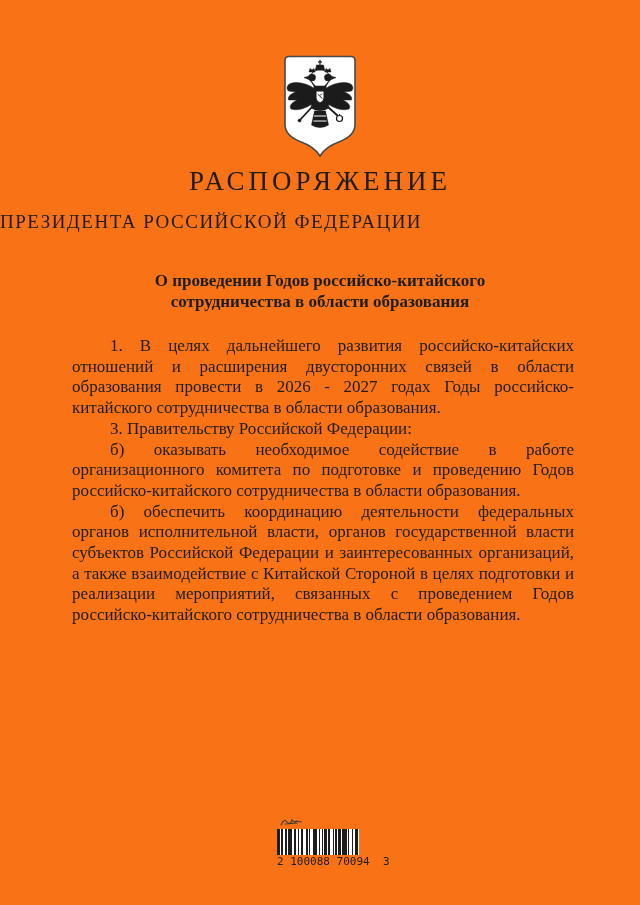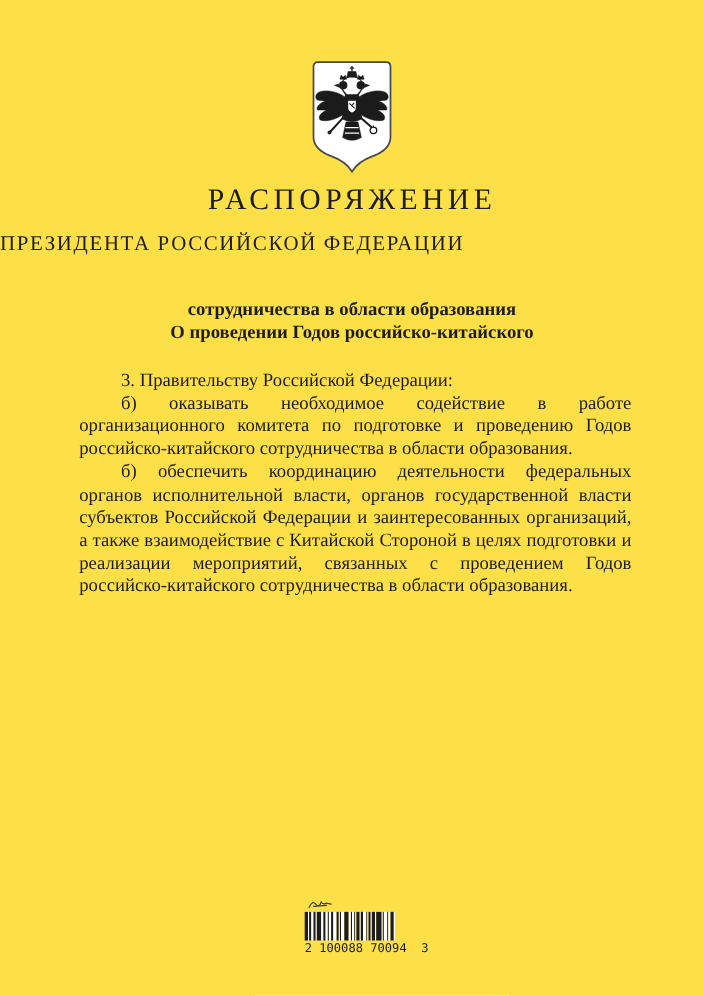--- a/index.html
+++ b/index.html
@@ -1,20 +1,20 @@
 <!DOCTYPE html>
 <html><head>
 <meta charset="utf-8">
 <style>
   html,body { margin:0; padding:0; background:#e9e9e9; }
   .page {
     position: relative;
     width: 640px; height: 905px;
     margin: 0 auto;
-    background: #fde047;
+    background: #f97316;
     font-family: "Liberation Serif", serif;
     color: #1d1d1d;
     overflow: hidden;
   }
   .emblem {
     position: absolute;
     left: 281px; top: 55px;
     width: 78px; height: 103px;
   }
   .doc-title {
@@ -124,25 +124,26 @@
 
       <path d="M35,36 h8 v7 q0,3.4 -4,5 q-4,-1.6 -4,-5 z" fill="#ffffff" stroke-width="1"></path>
       <path d="M36.6,39 l4.8,4.6 M41,38.6 l-2,2" fill="none" stroke-width="1"></path>
     </g>
   </svg>
 
   <div class="doc-title">РАСПОРЯЖЕНИЕ</div>
   <div class="doc-subtitle">ПРЕЗИДЕНТА  РОССИЙСКОЙ  ФЕДЕРАЦИИ</div>
 
   <div class="subject">
+    <span>О проведении Годов российско-китайского</span>
     <span>сотрудничества в области образования</span>
-    <span>О проведении Годов российско-китайского</span>
   </div>
 
   <div class="doc-body">
+    <p>1. В целях дальнейшего развития российско-китайских отношений и расширения двусторонних связей в области образования провести в 2026 - 2027 годах Годы российско-китайского сотрудничества в области образования.</p>
     <p>3. Правительству Российской Федерации:</p>
     <p>б) оказывать необходимое содействие в работе организационного комитета по подготовке и проведению Годов российско-китайского сотрудничества в области образования.</p>
     <p>б) обеспечить координацию деятельности федеральных органов исполнительной власти, органов государственной власти субъектов Российской Федерации и заинтересованных организаций, а также взаимодействие с Китайской Стороной в целях подготовки и реализации мероприятий, связанных с проведением Годов российско-китайского сотрудничества в области образования.</p>
   </div>
 
   <div class="barcode">
     <svg class="hand-mark" width="24" height="12" viewBox="0 0 24 12" aria-hidden="true">
       <path d="M2,9 q3,-7 6,-3 t5,-2 q2,3 5,1 l4,1 M6,8 l12,-1" fill="none" stroke="#3a3a3a" stroke-width="1.1" stroke-linecap="round"></path>
     </svg>
     <div class="barcode-bars" id="barcode-bars">

